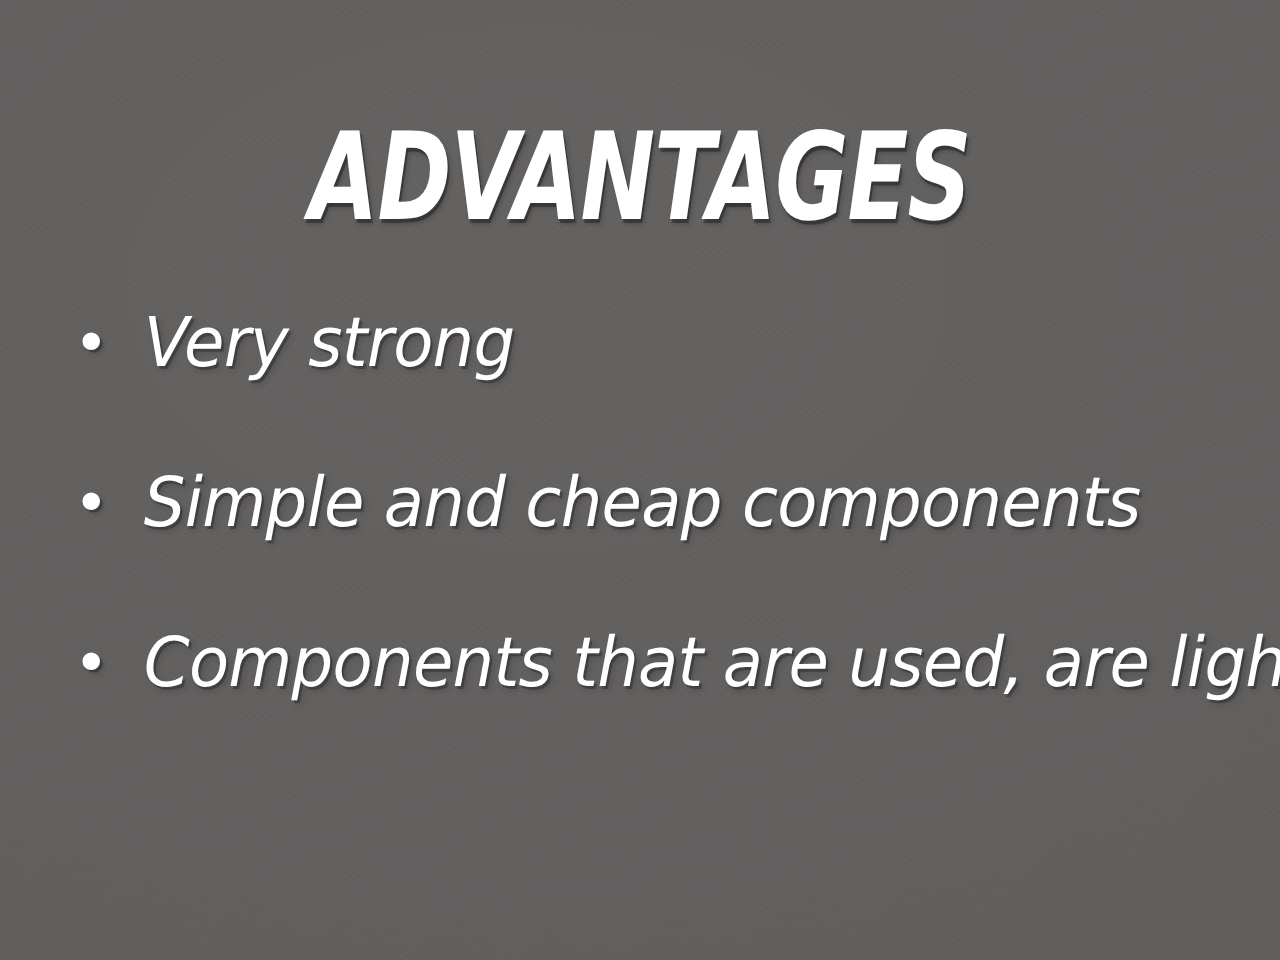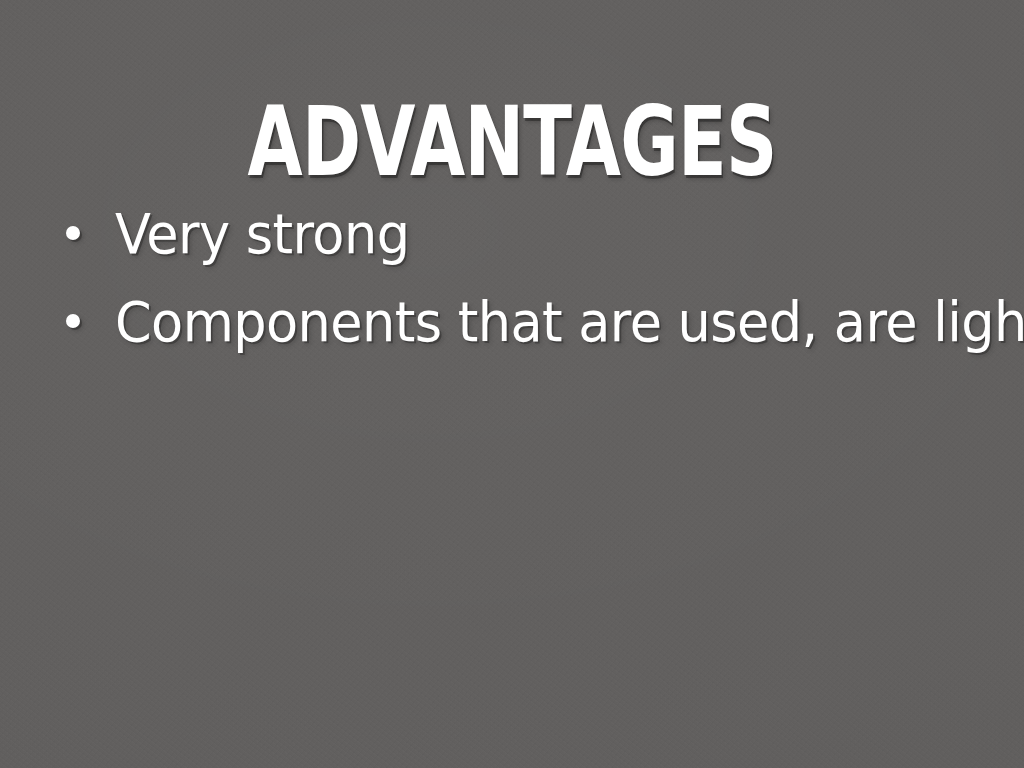--- a/index.html
+++ b/index.html
@@ -22,20 +22,21 @@
     width: 1024px;
     height: 768px;
     background-color: #615f5e;
     background-image:
       radial-gradient(ellipse 140% 120% at 42% 30%,
         rgba(255,255,255,0.022) 0%,
         rgba(255,255,255,0.008) 45%,
         rgba(0,0,0,0.020) 100%);
     overflow: hidden;
     box-sizing: border-box;
+    font-style: italic;
   }
 
   
   .slide::after {
     content: "";
     position: absolute;
     inset: 0;
     pointer-events: none;
     opacity: 0.05;
     background-image:
@@ -83,20 +84,21 @@
     padding: 0;
     list-style: none;
   }
 
   .bullet-item {
     position: relative;
     display: block;
     height: 88px;
     padding-left: 55px;
     box-sizing: border-box;
+    margin-top: 40px;
   }
 
   .bullet-marker {
     position: absolute;
     left: 6px;
     top: 30px;
     width: 14px;
     height: 14px;
     border-radius: 50%;
     background: #ffffff;
@@ -130,20 +132,24 @@
   <h1 class="slide-title">ADVANTAGES</h1>
 
   <ul class="bullet-list">
 
     <li class="bullet-item">
       <span class="bullet-marker"></span>
       <span class="bullet-text">Very strong</span>
     </li>
 
 
+    <li class="bullet-item">
+      <span class="bullet-marker"></span>
+      <span class="bullet-text">Simple and cheap components</span>
+    </li>
 
     <li class="bullet-item">
       <span class="bullet-marker"></span>
       <span class="bullet-text">Components that are used, are light</span>
     </li>
 
   </ul>
 
 </div>
 

